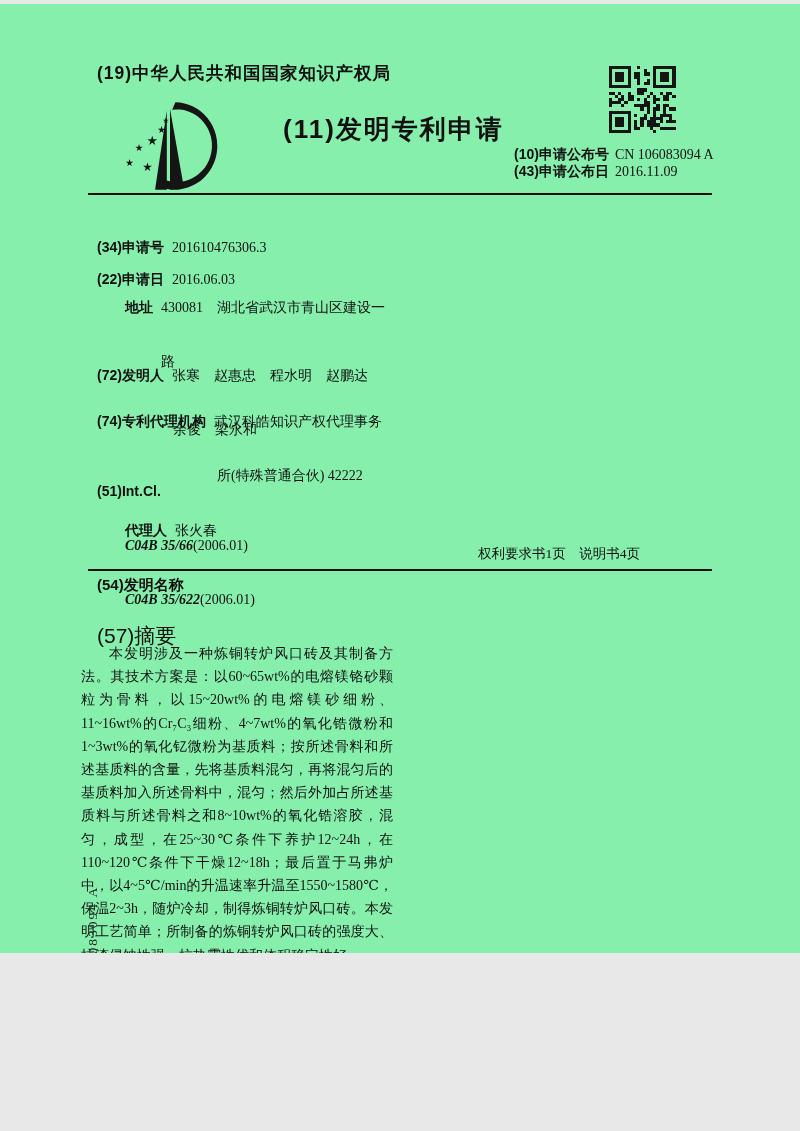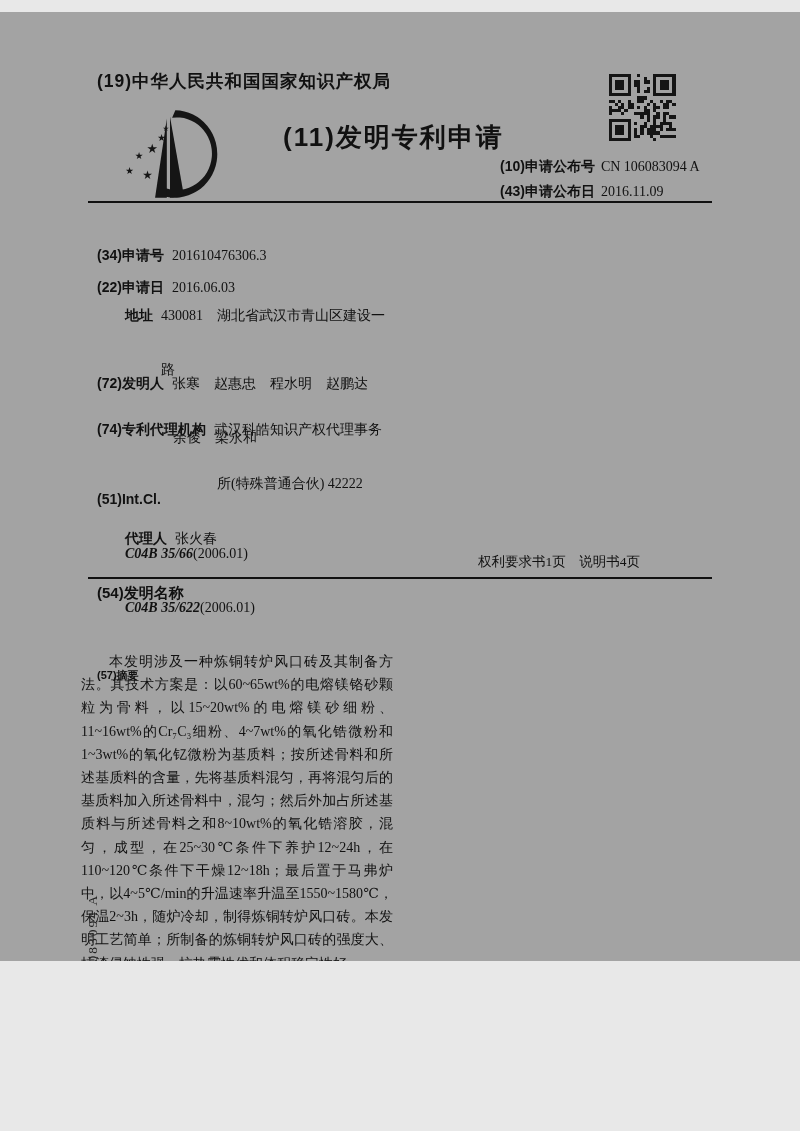--- a/index.html
+++ b/index.html
@@ -1,31 +1,31 @@
 <!DOCTYPE html>
 <html><head>
 <meta charset="utf-8">
 <style>
   html,body{margin:0;padding:0;background:#e8e8e8;}
   .page{
     position:relative;
     width:800px;height:949px;
-    background:#a3a3a3;
-    margin:12px auto;
+    background:#86efac;
+    margin:4px auto;
     overflow:hidden;
     font-family:"Liberation Serif","DejaVu Serif",serif;
     color:#111;
   }
   .sans{font-family:"Liberation Sans","DejaVu Sans",sans-serif;}
   .abs{position:absolute;}
 
   .office{left:97px;top:57px;font-size:17.5px;font-weight:bold;letter-spacing:1px;}
   .doc-type{left:283px;top:108px;font-size:26px;font-weight:bold;letter-spacing:2px;}
 
-  .pub-block{left:500px;top:142px;font-size:14px;line-height:24px;white-space:nowrap;}
+  .pub-block{left:514px;top:142px;font-size:14px;line-height:16px;white-space:nowrap;}
   .pub-line .lbl{font-weight:bold;font-family:"Liberation Sans","DejaVu Sans",sans-serif;margin-right:6px;}
   .pub-line .val{font-family:"Liberation Serif","DejaVu Serif",serif;}
 
   .rule{position:absolute;left:88px;width:624px;height:2px;background:#111;}
   .rule-top{top:189px;}
   .rule-mid{top:565px;}
 
   .biblio{position:absolute;left:97px;width:380px;font-size:14px;}
   .entry{position:absolute;white-space:pre-wrap;}
   .line{line-height:22px;}
@@ -35,21 +35,21 @@
   .ind2{margin-left:64px;}
   .ind72{margin-left:76px;}
   .ind74{margin-left:120px;}
   .intcl-code{font-style:italic;font-weight:bold;font-family:"Liberation Serif","DejaVu Serif",serif;}
   .intcl-ver{font-family:"Liberation Serif","DejaVu Serif",serif;}
 
   .pages-info{left:400px;top:541px;width:240px;text-align:right;font-size:13.5px;white-space:pre-wrap;}
 
   .title-label{left:97px;top:572px;font-size:15px;font-weight:bold;}
   .title-text{left:125px;top:596px;font-size:15px;letter-spacing:1px;}
-  .abstract-label{left:97px;top:656px;font-size:11px;font-weight:bold;}
+  .abstract-label{left:97px;top:618px;font-size:21px;font-weight:normal;}
   .abstract{
     left:81px;top:638px;width:312px;
     font-size:14px;line-height:23.2px;
     text-align:justify;text-indent:2em;
   }
 
   .side-code{
     left:85px;top:1005px;
     transform:rotate(-90deg);
     transform-origin:left top;

